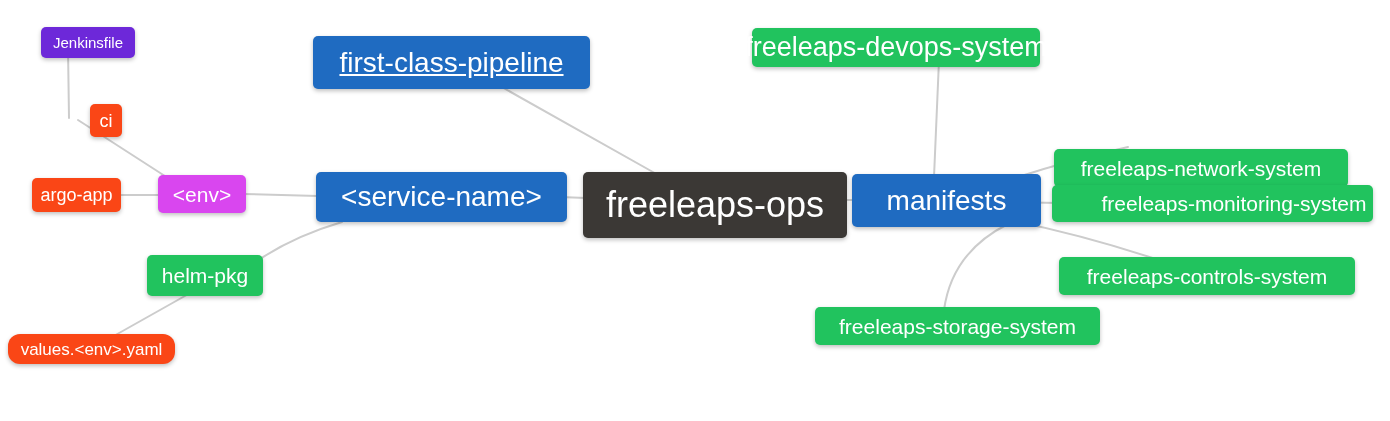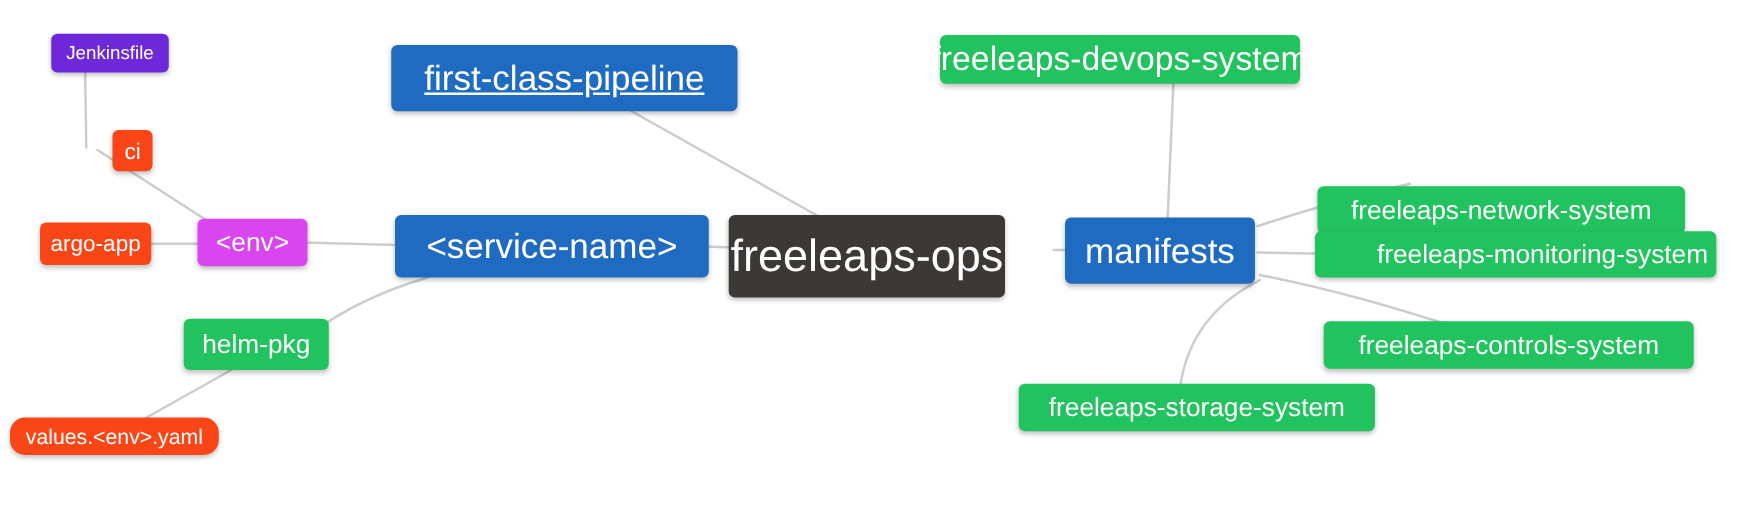--- a/index.html
+++ b/index.html
@@ -57,30 +57,30 @@
       <path d="M 660 176 Q 580 131 500 86" stroke="#cccccc" stroke-width="2" fill="none" stroke-linecap="round"></path>
       <path d="M 586 198 Q 573 197.5 560 197" stroke="#cccccc" stroke-width="2" fill="none" stroke-linecap="round"></path>
       <path d="M 843 200 Q 850.5 200 858 200" stroke="#cccccc" stroke-width="2" fill="none" stroke-linecap="round"></path>
       <path d="M 934 177 Q 936.5 118.5 939 60" stroke="#cccccc" stroke-width="2" fill="none" stroke-linecap="round"></path>
       <path d="M 1006 181 Q 1062 162 1128 147" stroke="#cccccc" stroke-width="2" fill="none" stroke-linecap="round"></path>
       <path d="M 1006 202 Q 1033 202.5 1060 203" stroke="#cccccc" stroke-width="2" fill="none" stroke-linecap="round"></path>
       <path d="M 1008 220 Q 1080 234 1165 262" stroke="#cccccc" stroke-width="2" fill="none" stroke-linecap="round"></path>
       <path d="M 1008 224 Q 952 252 944 310" stroke="#cccccc" stroke-width="2" fill="none" stroke-linecap="round"></path>
     </svg>
   <div id="node-layer">
-      <div class="node" style="left: 583px; top: 172px; width: 221px; height: 66px; font-size: 36px; background: rgb(59, 56, 53); color: rgb(255, 255, 255);">
+      <div class="node" style="left: 583px; top: 172px; width: 264px; height: 66px; font-size: 36px; background: rgb(59, 56, 53); color: rgb(255, 255, 255);">
         <span>freeleaps-ops</span>
       </div>
       <div class="node" style="left: 313px; top: 36px; width: 277px; height: 53px; font-size: 28px; background: rgb(31, 107, 193); color: rgb(255, 255, 255); text-decoration: underline;">
         <span>first-class-pipeline</span>
       </div>
       <div class="node" style="left: 316px; top: 172px; width: 251px; height: 50px; font-size: 28px; background: rgb(31, 107, 193); color: rgb(255, 255, 255);">
         <span>&lt;service-name&gt;</span>
       </div>
-      <div class="node" style="left: 852px; top: 174px; width: 152px; height: 53px; font-size: 28px; background: rgb(31, 107, 193); color: rgb(255, 255, 255);">
+      <div class="node" style="left: 852px; top: 174px; width: 189px; height: 53px; font-size: 28px; background: rgb(31, 107, 193); color: rgb(255, 255, 255);">
         <span>manifests</span>
       </div>
       <div class="node" style="left: 158px; top: 175px; width: 88px; height: 38px; font-size: 21px; background: #d946ef; color: rgb(255, 255, 255);">
         <span>&lt;env&gt;</span>
       </div>
       <div class="node" style="left: 147px; top: 255px; width: 116px; height: 41px; font-size: 21px; background: rgb(33, 195, 94); color: rgb(255, 255, 255);">
         <span>helm-pkg</span>
       </div>
       <div class="node" style="left: 752px; top: 28px; width: 288px; height: 39px; font-size: 27px; background: rgb(33, 195, 94); color: rgb(255, 255, 255);">
         <span>freeleaps-devops-system</span>

